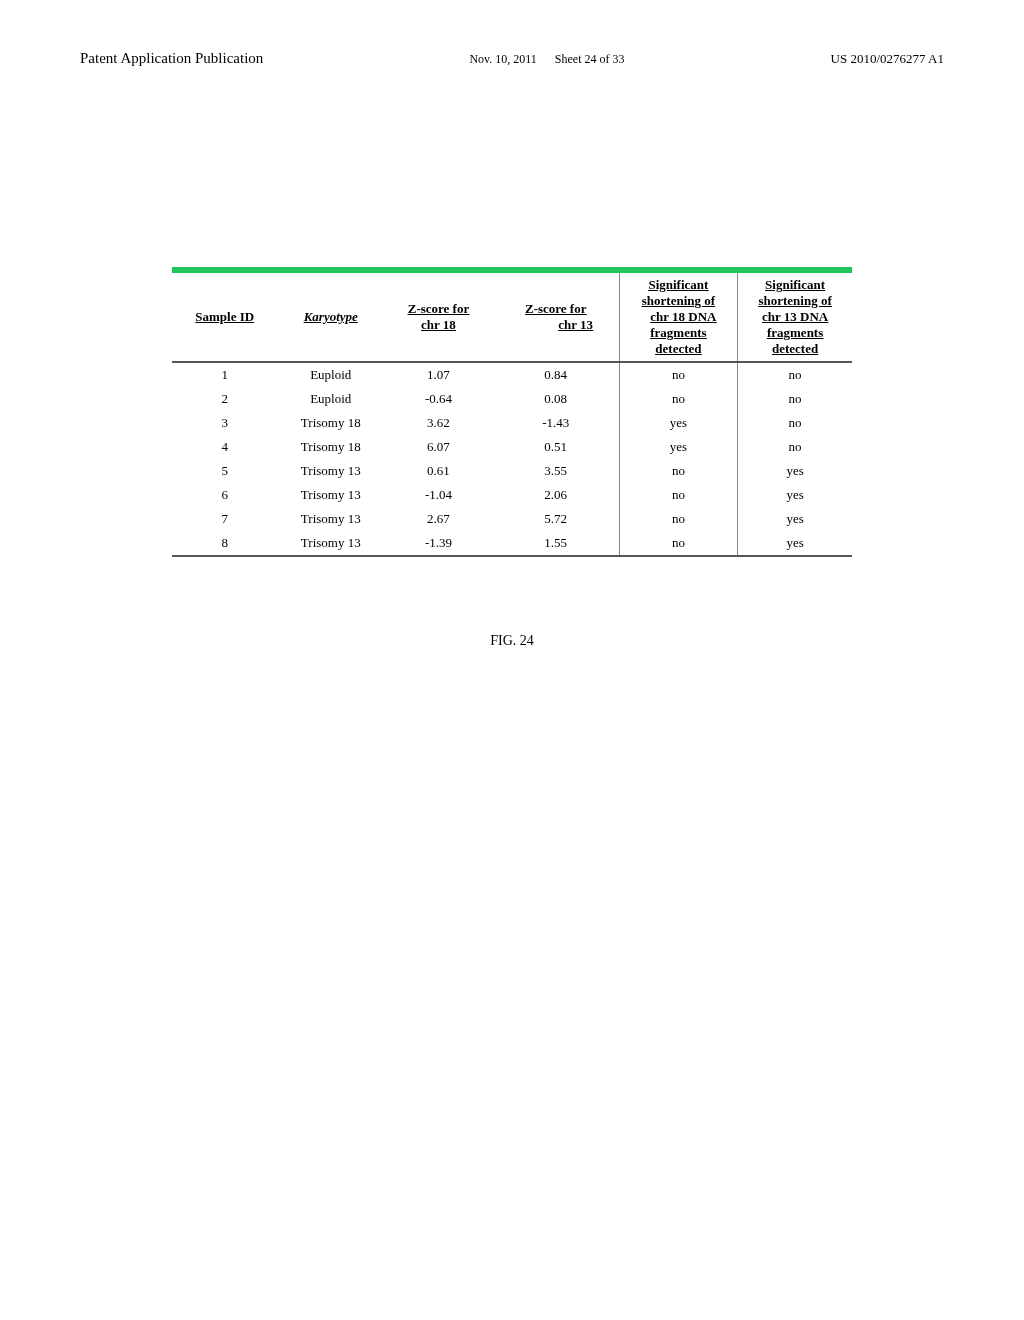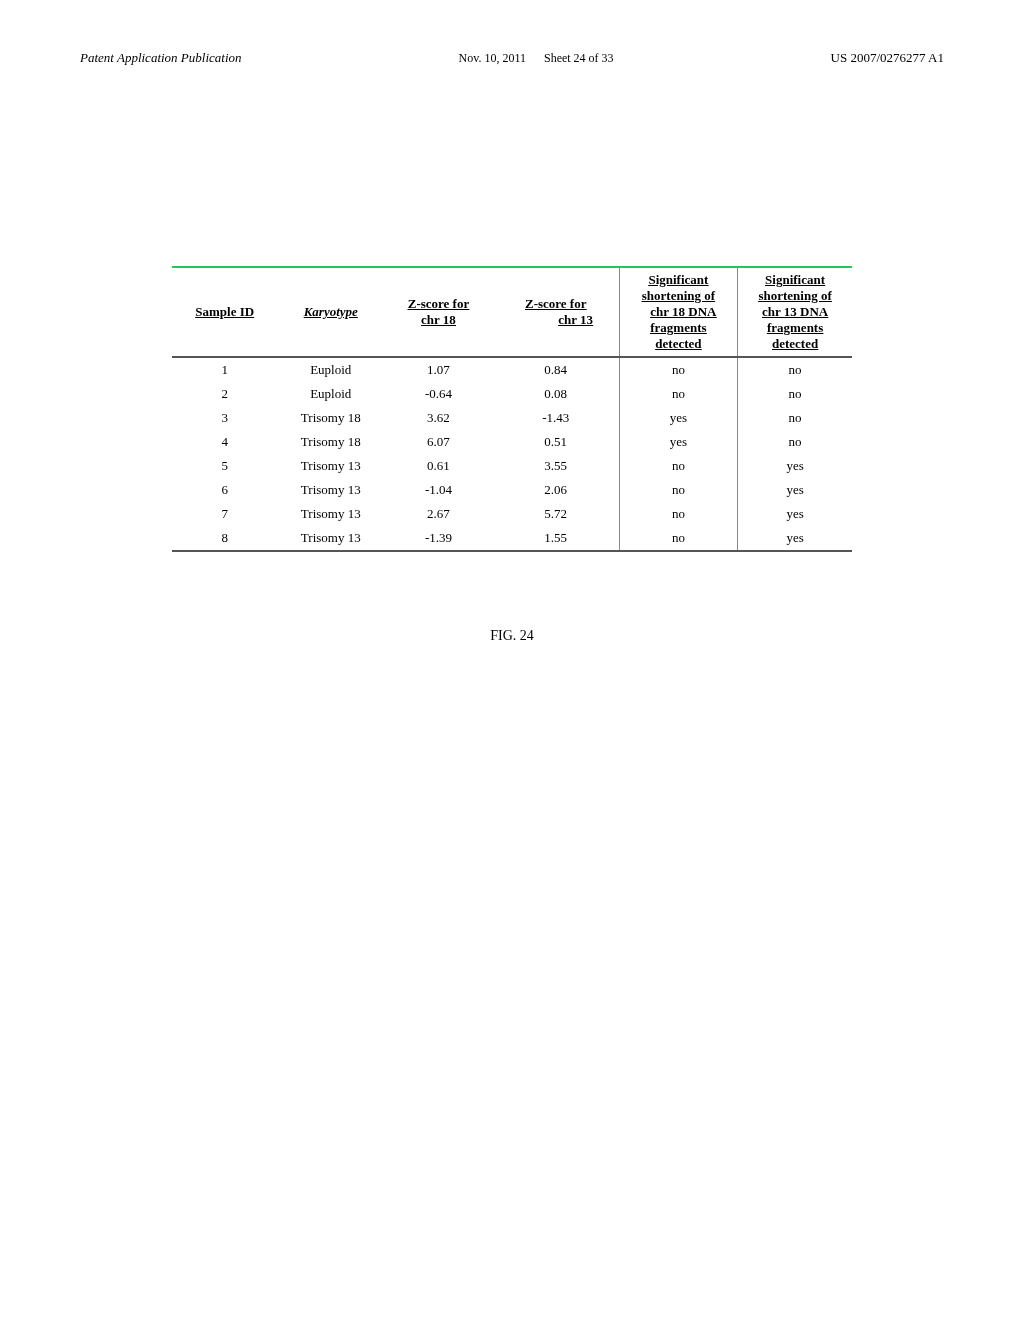--- a/index.html
+++ b/index.html
@@ -28,23 +28,22 @@
     .header {
       display: flex;
       justify-content: space-between;
       align-items: baseline;
       border-bottom: none;
       margin-bottom: 0;
       font-size: 13px;
     }
 
     .header-left {
-      font-size: 13px;
+      font-size: 15px;
       font-weight: normal;
-      font-style: italic;
     }
 
     .header-center {
       font-size: 12px;
       font-weight: normal;
       text-align: center;
     }
 
     .header-right {
       font-size: 13px;
@@ -65,21 +64,21 @@
     }
 
     .data-table th,
     .data-table td {
       padding: 4px 12px;
       text-align: center;
       vertical-align: middle;
     }
 
     .data-table thead tr:first-child th {
-      border-top: 2px solid #22c55e;
+      border-top: 6px solid #22c55e;
     }
 
     .data-table thead tr:last-child th {
       border-bottom: 2px solid #555;
     }
 
     .data-table tbody tr:last-child td {
       border-bottom: 2px solid #555;
     }
 
@@ -106,21 +105,21 @@
 
 <div class="page">
 
   <div class="header">
     <span class="header-left">Patent Application Publication</span>
     <span class="header-center">
       <span>Nov. 10, 2011</span>
       &nbsp;&nbsp;&nbsp;&nbsp;
       <span>Sheet 24 of 33</span>
     </span>
-    <span class="header-right">US 2007/0276277 A1</span>
+    <span class="header-right">US 2010/0276277 A1</span>
   </div>
 
   <div class="main-content">
 
     <table class="data-table">
       <thead>
         <tr>
           <th class="col-header" style="text-decoration:underline;">Sample ID</th>
           <th class="col-header" style="text-decoration:underline;font-style:italic;">Karyotype</th>
           <th class="col-header th-multiline">

